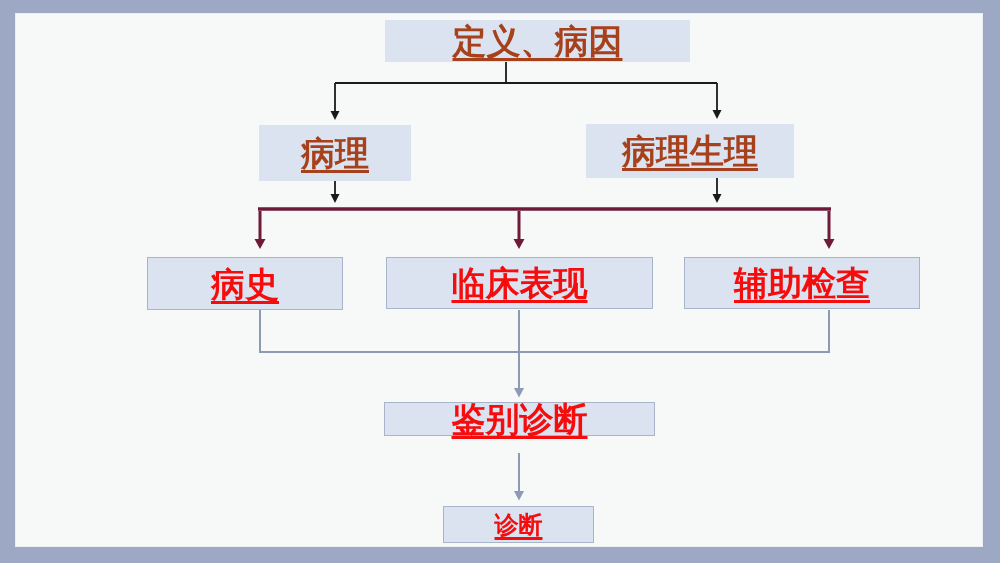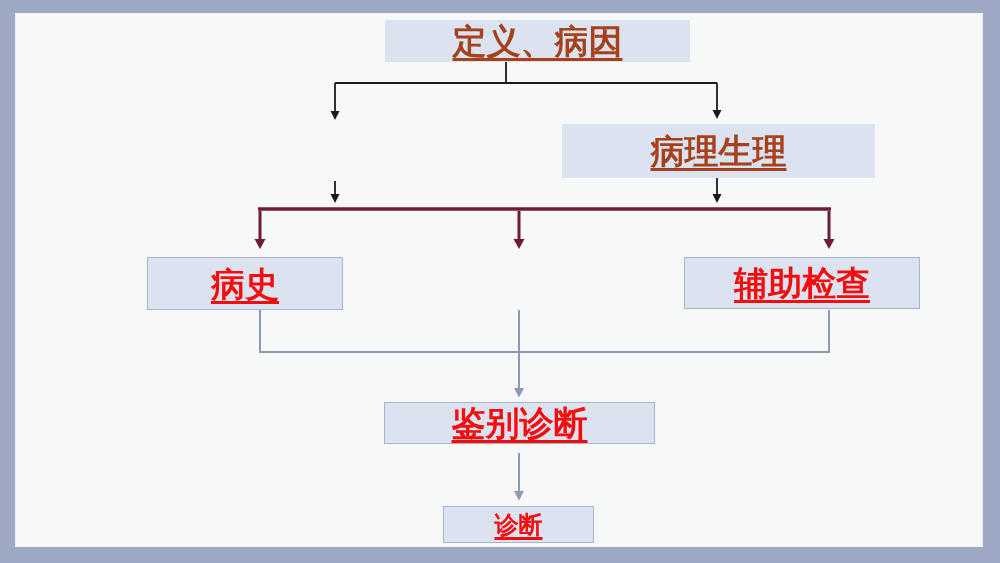--- a/index.html
+++ b/index.html
@@ -74,35 +74,41 @@
     <g>
       <line class="st-grey" x1="519" y1="453" x2="519" y2="498" marker-end="url(#mg)"></line>
     </g>
   </svg>
 
   <div class="layer">
     <div class="node brown" style="left:385px;top:20px;width:305px;height:42px">
       <span class="lbl">定义、病因</span>
     </div>
 
+    <div class="node brown" style="left:259px;top:125px;width:152px;height:56px">
+      <span class="lbl">病理</span>
+    </div>
 
-    <div class="node brown" style="left:562px;top:124px;width:313px;height:54px">
+    <div class="node brown" style="left:586px;top:124px;width:208px;height:54px">
       <span class="lbl">病理生理</span>
     </div>
 
     <div class="node red bordered" style="left:147px;top:257px;width:196px;height:53px">
       <span class="lbl">病史</span>
     </div>
 
+    <div class="node red bordered" style="left:386px;top:257px;width:267px;height:52px">
+      <span class="lbl">临床表现</span>
+    </div>
 
     <div class="node red bordered" style="left:684px;top:257px;width:236px;height:52px">
       <span class="lbl">辅助检查</span>
     </div>
 
-    <div class="node red bordered" style="left:384px;top:402px;width:271px;height:42px">
+    <div class="node red bordered" style="left:384px;top:402px;width:271px;height:34px">
       <span class="lbl">鉴别诊断</span>
     </div>
 
     <div class="node red bordered small" style="left:443px;top:506px;width:151px;height:37px">
       <span class="lbl">诊断</span>
     </div>
   </div>
 </div>
 
 </body></html>

